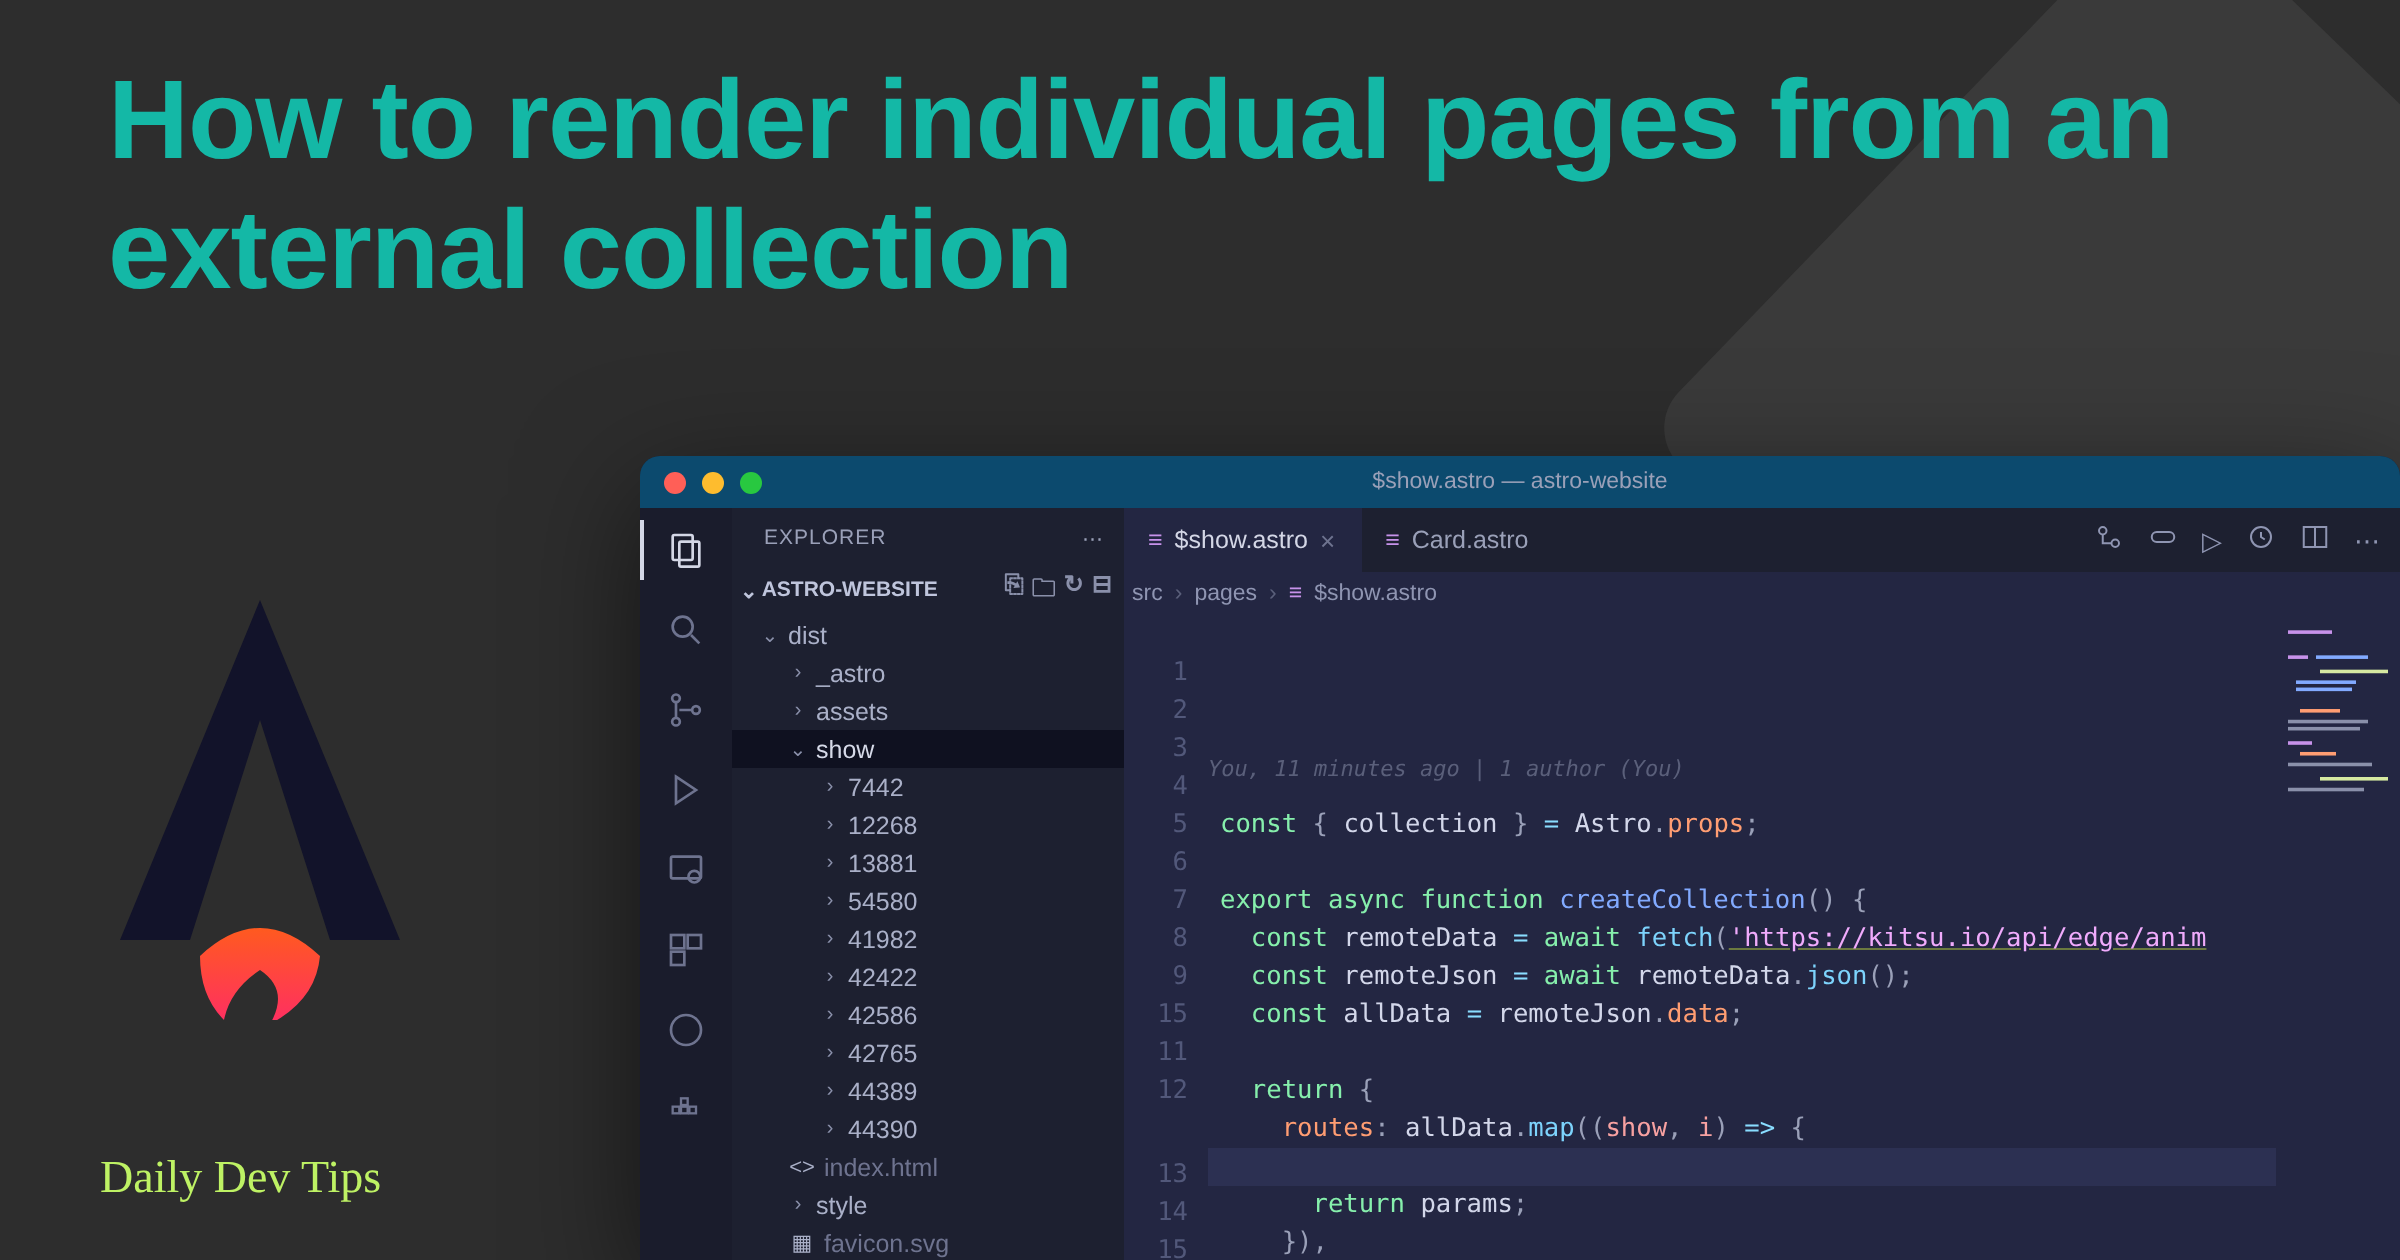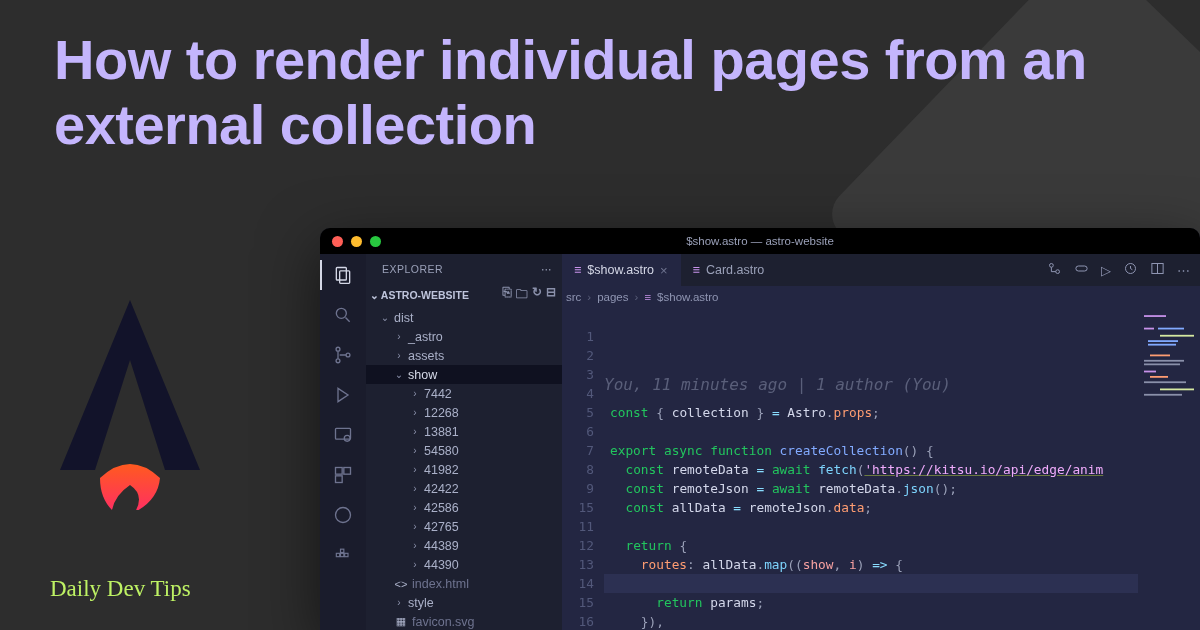--- a/index.html
+++ b/index.html
@@ -1,22 +1,22 @@
 <!DOCTYPE html>
 <html><head>
 <meta charset="utf-8">
 <style>
 * { margin:0; padding:0; box-sizing:border-box; }
 body { width:1200px; height:630px; background:#2d2d2d; font-family:"Segoe UI",-apple-system,sans-serif; overflow:hidden; position:relative; }
 .bg-shape { position:absolute; width:380px; height:380px; border-radius:26px; background:#3a3a3a; right:-80px; top:20px; transform:rotate(44deg); }
-.title { position:absolute; left:54px; top:28px; right:54px; font-size:56px; font-weight:600; color:#c4b5fd; line-height:1.16; letter-spacing:-0.5px; }
+.title { position:absolute; left:54px; top:28px; right:54px; font-size:56px; font-weight:600; color:#14b8a6; line-height:1.16; letter-spacing:-0.5px; }
 .logo-wrap { position:absolute; left:50px; top:300px; }
 .credit { position:absolute; left:50px; top:576px; font-family:Liberation Serif, serif; font-size:23px; color:#bef264; }
 .window { position:absolute; left:320px; top:228px; width:880px; height:402px; background:#1f2233; border-radius:10px 10px 0 0; box-shadow:0 18px 60px rgba(0,0,0,.55); display:flex; flex-direction:column; overflow:hidden; }
-.titlebar { height:26px; background:#000000; display:flex; align-items:center; padding:0 12px; position:relative; }
+.titlebar { height:26px; background:#0c4a6e; display:flex; align-items:center; padding:0 12px; position:relative; }
 .tlights { display:flex; gap:8px; }
 .dot { width:11px; height:11px; border-radius:50%; }
 .r{background:#ff5f57}.y{background:#febc2e}.g{background:#28c840}
 .wtitle { position:absolute; left:50%; transform:translateX(-50%); font-size:11.5px; color:#9aa0b8; }
 .main { flex:1; display:flex; min-height:0; }
 .abar { width:46px; background:#1a1c2c; display:flex; flex-direction:column; align-items:center; padding-top:10px; gap:18px; }
 .abar span { width:22px; height:22px; display:flex; align-items:center; justify-content:center; color:#6e738f; }
 .abar span.active { color:#d4d7e6; position:relative; }
 .abar span.active::before { content:""; position:absolute; left:-12px; top:-4px; width:2px; height:30px; background:#d4d7e6; }
 .sidebar { width:196px; background:#1d2030; display:flex; flex-direction:column; font-size:12px; color:#aab0c8; }
@@ -36,24 +36,24 @@
 .tab { display:flex; align-items:center; gap:6px; padding:0 12px; font-size:12.5px; color:#9aa0b8; border-right:1px solid #15172400; }
 .tab.active { background:#232642; color:#d4d7e6; }
 .tab .tx { font-size:13px; color:#6e738f; }
 .tabr { margin-left:auto; display:flex; align-items:center; gap:12px; padding-right:10px; color:#8f95b2; font-size:13px; }
 .crumb { height:22px; display:flex; align-items:center; gap:6px; padding-left:4px; font-size:11.5px; color:#8f95b2; }
 .crumb .sep{color:#5a5f7a}
 .code { flex:1; display:flex; font-family:ui-monospace,Menlo,Consolas,monospace; font-size:12.8px; line-height:19px; position:relative; overflow:hidden; }
 .gut { width:42px; text-align:right; padding-right:10px; color:#52587a; background:#232642; user-select:none; }
 .lns { flex:1; position:relative; white-space:pre; color:#cdd2e8; overflow:hidden; }
 .lns .ln { height:19px; padding-left:6px; }
-.lns .bl { padding-top:19px; color:#5a5f7a; font-style:italic; font-size:16px; height:19px; display:flex; align-items:center; }
+.lns .bl { padding-top:19px; color:#5a5f7a; font-style:italic; font-size:11px; height:19px; display:flex; align-items:center; }
 .hl-line { position:absolute; left:0; right:0; height:19px; background:#2c3052; }
 .mm { position:absolute; right:0; top:0; width:62px; height:100%; }
-.c-kw{color:#22c55e}.c-fn{color:#82aaff}.c-call{color:#7dd3fc}.c-var{color:#d3d7ea}.c-str{color:#f0abfc;text-decoration:underline;text-decoration-color:#6b7a3f}.c-prop{color:#ff9d72}.c-param{color:#f7a1a1}.c-pun{color:#9aa0b8}.c-op{color:#89ddff}
+.c-kw{color:#86efac}.c-fn{color:#82aaff}.c-call{color:#7dd3fc}.c-var{color:#d3d7ea}.c-str{color:#f0abfc;text-decoration:underline;text-decoration-color:#6b7a3f}.c-prop{color:#ff9d72}.c-param{color:#f7a1a1}.c-pun{color:#9aa0b8}.c-op{color:#89ddff}
 </style>
 </head>
 <body>
 
 <div class="bg-shape"></div>
 <h1 class="title">How to render individual pages from an external collection</h1>
 
 <div class="logo-wrap">
   <svg width="160" height="210" viewBox="0 0 160 210">
     <path d="M80 0 L150 170 L115 170 L80 60 L45 170 L10 170 Z" fill="#12132a"></path>
@@ -269,21 +269,21 @@
             <div style="height: 19px;">3</div>
             <div style="height: 19px;">4</div>
             <div style="height: 19px;">5</div>
             <div style="height: 19px;">6</div>
             <div style="height: 19px;">7</div>
             <div style="height: 19px;">8</div>
             <div style="height: 19px;">9</div>
             <div style="height: 19px;">15</div>
             <div style="height: 19px;">11</div>
             <div style="height: 19px;">12</div>
-            <div style="height: 19px;">13</div>
+            <div style="height: 19px; margin-top: 23px;">13</div>
             <div style="height: 19px;">14</div>
             <div style="height: 19px;">15</div>
             <div style="height: 19px;">16</div>
           </div>
         <div class="lns" id="lns">
           <div class="hl-line" id="hl" style="top: 266px;"></div>
         <div class="bl">You, 11 minutes ago | 1 author (You)</div><div class="ln"></div><div class="ln"><span class="c-kw">const</span> <span class="c-pun">{</span> <span class="c-var">collection</span> <span class="c-pun">}</span> <span class="c-op">=</span> <span class="c-var">Astro</span><span class="c-pun">.</span><span class="c-prop">props</span><span class="c-pun">;</span></div><div class="ln"></div><div class="ln"><span class="c-kw">export</span> <span class="c-kw">async</span> <span class="c-kw">function</span> <span class="c-fn">createCollection</span><span class="c-pun">()</span> <span class="c-pun">{</span></div><div class="ln">  <span class="c-kw">const</span> <span class="c-var">remoteData</span> <span class="c-op">=</span> <span class="c-kw">await</span> <span class="c-call">fetch</span><span class="c-pun">(</span><span class="c-str">'https://kitsu.io/api/edge/anim</span></div><div class="ln">  <span class="c-kw">const</span> <span class="c-var">remoteJson</span> <span class="c-op">=</span> <span class="c-kw">await</span> <span class="c-var">remoteData</span><span class="c-pun">.</span><span class="c-call">json</span><span class="c-pun">();</span></div><div class="ln">  <span class="c-kw">const</span> <span class="c-var">allData</span> <span class="c-op">=</span> <span class="c-var">remoteJson</span><span class="c-pun">.</span><span class="c-prop">data</span><span class="c-pun">;</span></div><div class="ln"></div><div class="ln">  <span class="c-kw">return</span> <span class="c-pun">{</span></div><div class="ln">    <span class="c-prop">routes</span><span class="c-pun">:</span> <span class="c-var">allData</span><span class="c-pun">.</span><span class="c-call">map</span><span class="c-pun">((</span><span class="c-param">show</span><span class="c-pun">,</span> <span class="c-param">i</span><span class="c-pun">)</span> <span class="c-op">=&gt;</span> <span class="c-pun">{</span></div><div class="ln">      <span class="c-kw">const</span> <span class="c-var">params</span> <span class="c-op">=</span> <span class="c-pun">{</span><span class="c-prop">name</span><span class="c-pun">:</span> <span class="c-var">show</span><span class="c-pun">.</span><span class="c-prop">attributes</span><span class="c-pun">.</span><span class="c-prop">canonicalTitle</span><span class="c-pun">,</span> <span class="c-prop">inde</span></div><div class="ln">      <span class="c-kw">return</span> <span class="c-var">params</span><span class="c-pun">;</span></div><div class="ln">    <span class="c-pun">}),</span></div></div>
         <svg class="mm" viewBox="0 0 62 360" preserveAspectRatio="none">
           <rect width="62" height="360" fill="#232642"></rect>
           <g fill="#c792ea">

